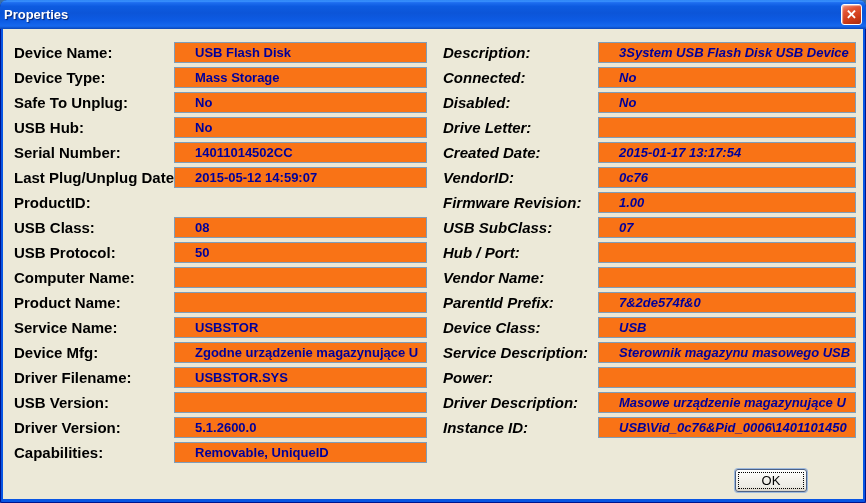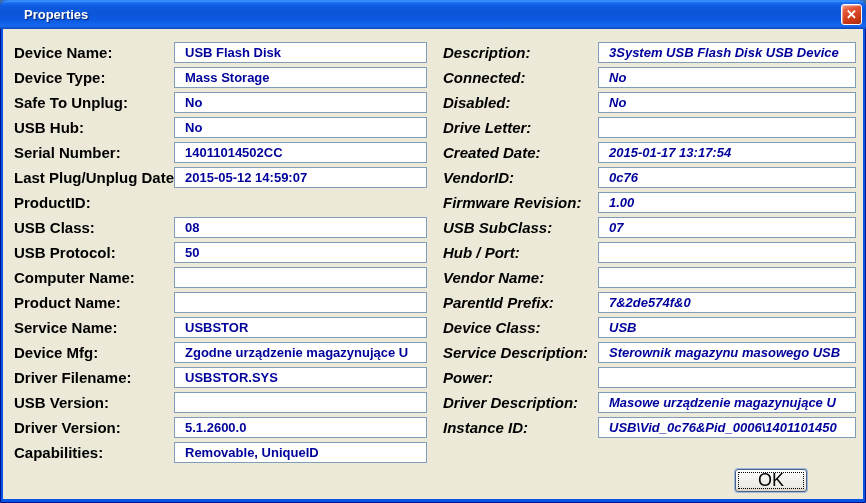--- a/index.html
+++ b/index.html
@@ -25,21 +25,21 @@
       #2a80f2 0%, #3c95ff 4%, #1e6ef0 9%,
       #0d5be0 22%, #0c55d8 45%, #0d5be4 72%,
       #1668ee 90%, #0a46b8 100%);
     display: flex;
     align-items: center;
   }
   .title {
     color: #ffffff;
     font-weight: bold;
     font-size: 13px;
-    padding-left: 24px;
+    padding-left: 4px;
     text-shadow: 1px 1px 1px rgba(0,0,40,0.6);
   }
   .close-btn {
     position: absolute;
     right: 4px; top: 4px;
     width: 21px; height: 21px;
     border: 1px solid #ffffff;
     border-radius: 3px;
     background: linear-gradient(160deg, #f0927c 0%, #e35434 30%, #cc3a17 70%, #a62b10 100%);
     box-shadow: inset 1px 1px 1px rgba(255,255,255,0.5);
@@ -68,40 +68,40 @@
     font-weight: bold;
     font-size: 15px;
     white-space: nowrap;
     padding-left: 3px;
   }
   .col-left  .label { width: 163px; }
   .col-right .label { width: 158px; }
   .field {
     flex: 1;
     height: 21px;
-    background: #ffffff;
+    background: #f97316;
     border: 1px solid #7F9DB9;
     color: #00009B;
     font-weight: bold;
     font-size: 13px;
     line-height: 19px;
-    padding: 0 10px;
+    padding: 0 20px;
     white-space: nowrap;
     overflow: hidden;
   }
   .ok-btn {
     position: absolute;
     right: 56px; top: 440px;
     width: 72px; height: 23px;
     background: linear-gradient(180deg, #ffffff 0%, #f2f0ea 50%, #ECEBE5 80%, #d8d0c4 100%);
     border: 1px solid #4D6185;
     border-radius: 3px;
     box-shadow: 0 0 0 1px #9DB9DD;
     font-family: "Liberation Sans", sans-serif;
-    font-size: 18px;
+    font-size: 13px;
     color: #000000;
     text-align: center;
     line-height: 21px;
     cursor: pointer;
   }
   .ok-btn::before {
     content: "";
     position: absolute;
     left: 2px; right: 2px; top: 2px; bottom: 2px;
     border: 1px dotted #000000;

